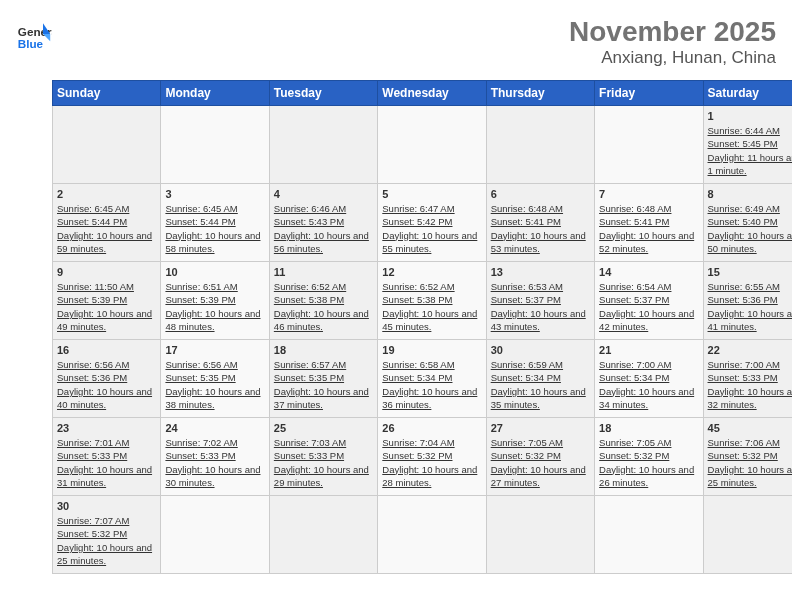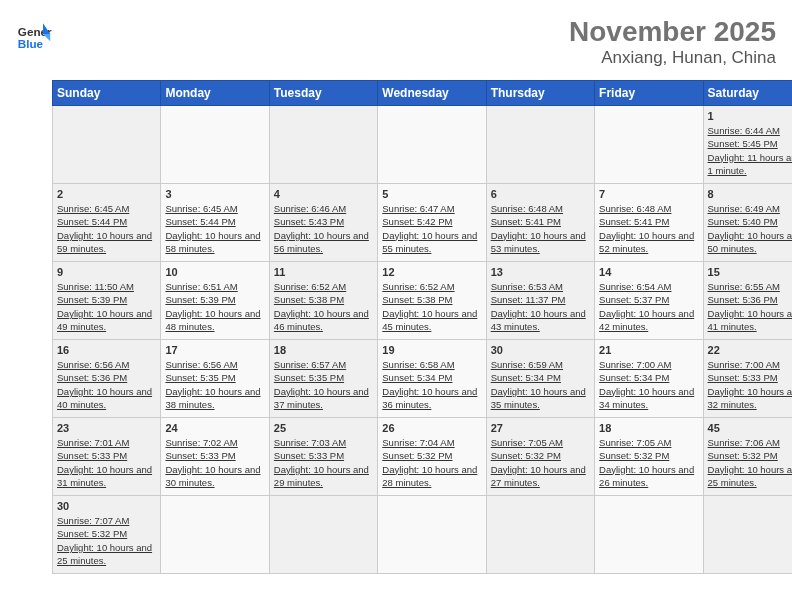--- a/index.html
+++ b/index.html
@@ -202,21 +202,21 @@
         </td>
         <td>
           <span class="day-number">12</span>
           <div class="day-info">Sunrise: 6:52 AM
 Sunset: 5:38 PM
 Daylight: 10 hours and 45 minutes.</div>
         </td>
         <td>
           <span class="day-number">13</span>
           <div class="day-info">Sunrise: 6:53 AM
-Sunset: 11:37 PM
+Sunset: 5:37 PM
 Daylight: 10 hours and 43 minutes.</div>
         </td>
         <td>
           <span class="day-number">14</span>
           <div class="day-info">Sunrise: 6:54 AM
 Sunset: 5:37 PM
 Daylight: 10 hours and 42 minutes.</div>
         </td>
         <td>
           <span class="day-number">15</span>

